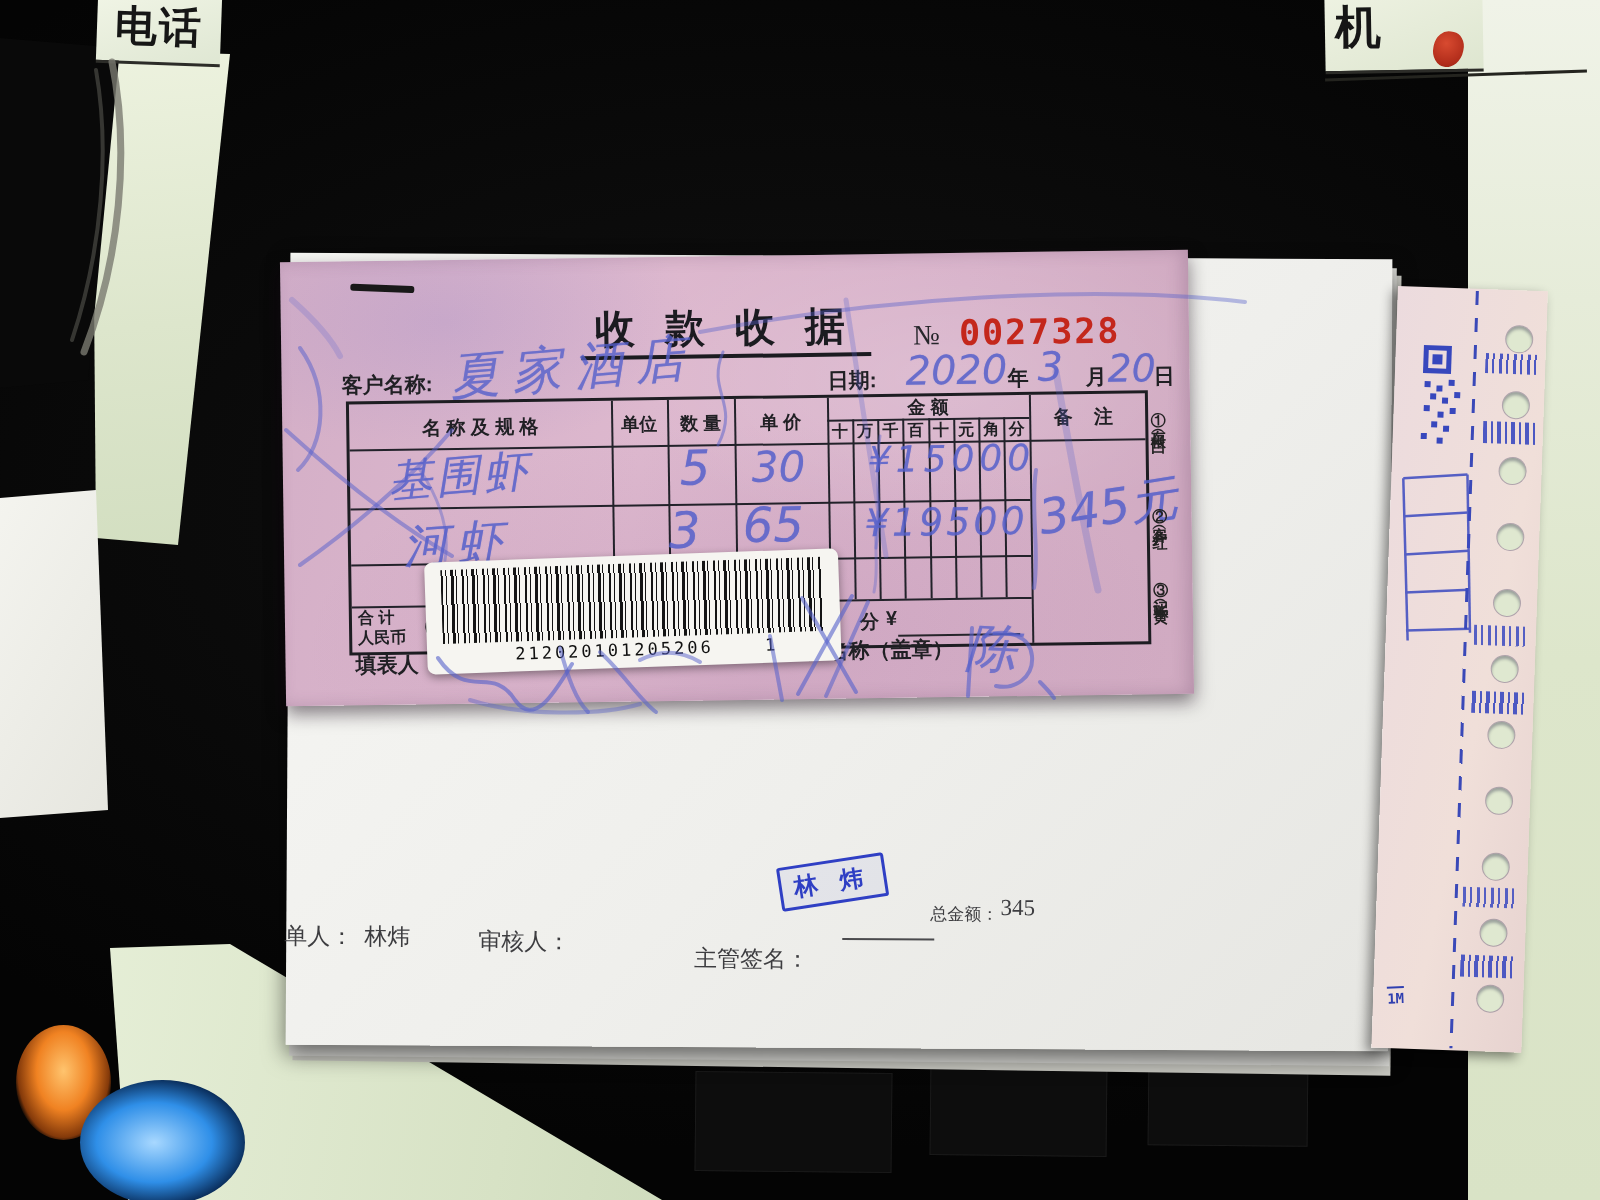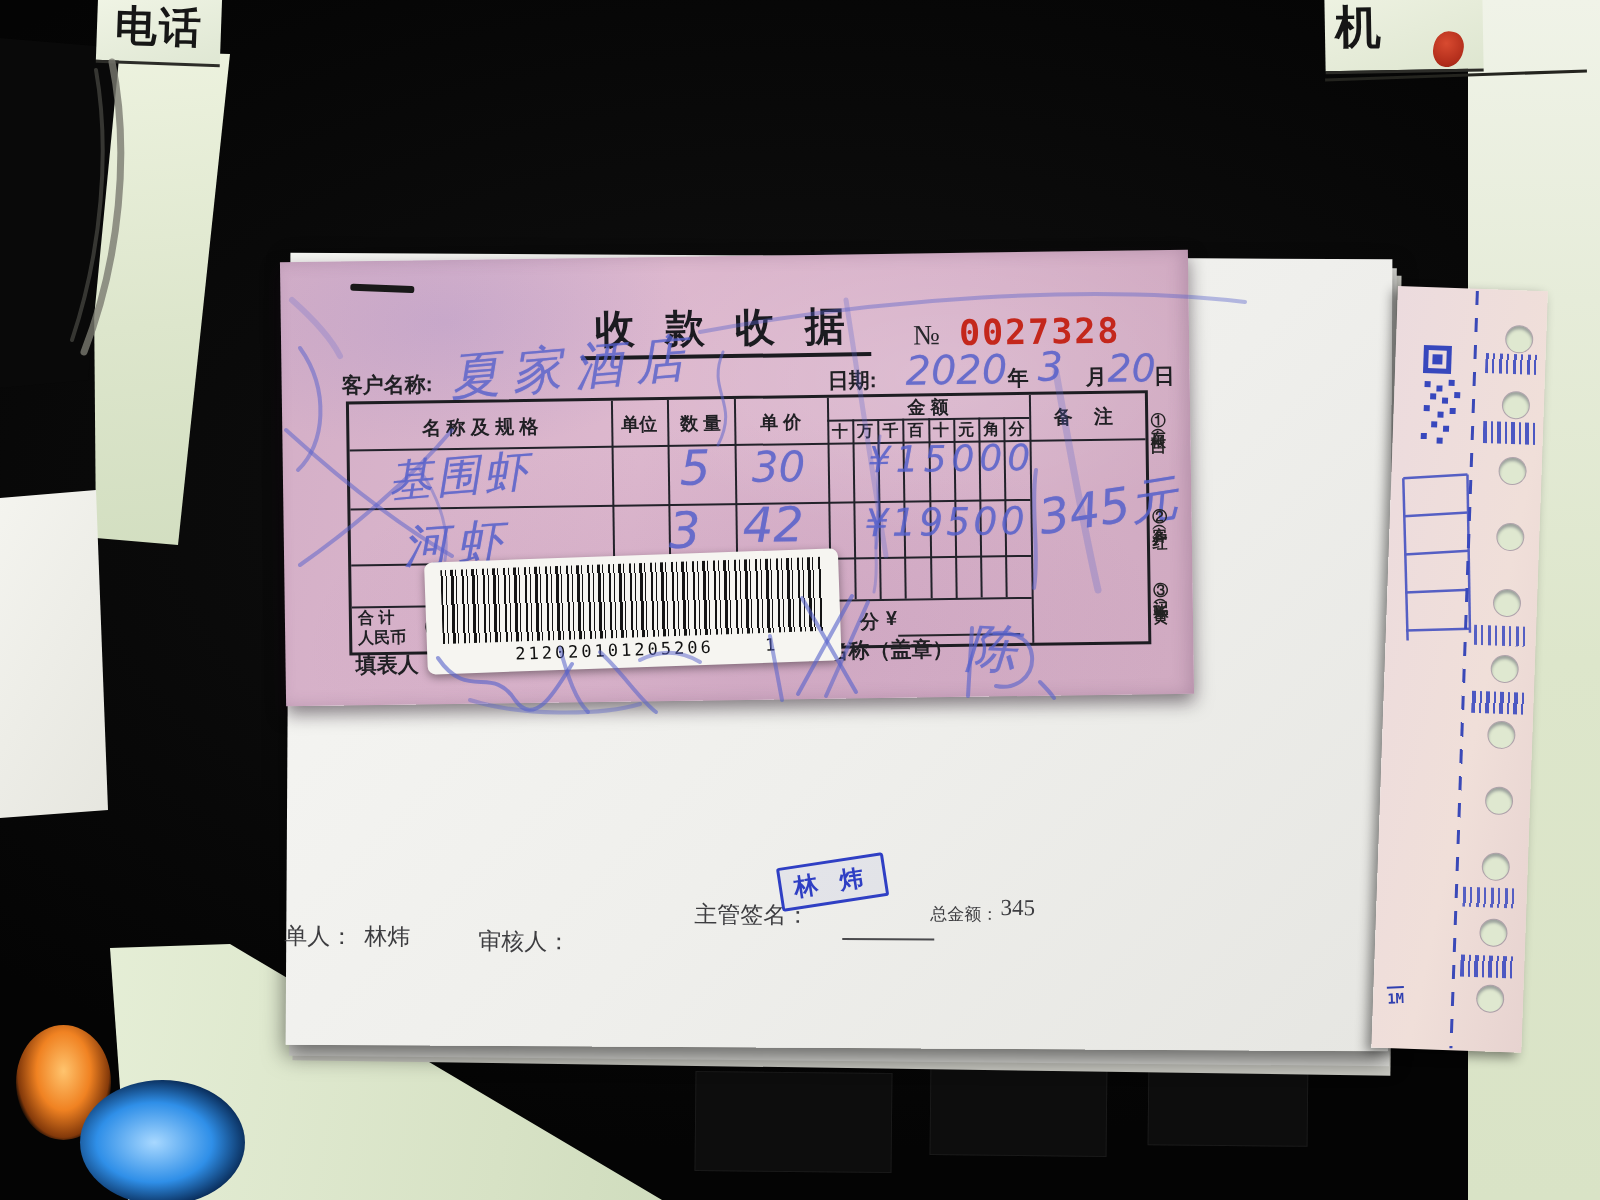--- a/index.html
+++ b/index.html
@@ -67,21 +67,21 @@
   <div class="abs" style="left:293px;top:263px;width:1100px;height:798px;background:#dededa;transform:rotate(.55deg);"></div>
 
   <div class="abs" style="left:288px;top:256px;width:1102px;height:792px;transform:rotate(.35deg);
               background:linear-gradient(135deg,#f7f7f4,#efefec 55%,#e6e6e2);
               box-shadow:0 10px 22px rgba(0,0,0,.55);">
 
     <div class="abs" style="left:492px;top:604px;padding:3px 12px;border:3px solid #2f3fc4;border-radius:3px;
                 transform:rotate(-9deg);background:rgba(47,63,196,.05);">
       <span style="font-size:24px;font-weight:bold;color:#2f3fc4;letter-spacing:8px;font-family:'Liberation Serif',serif;">林 炜</span>
     </div>
-    <span class="abs serif" style="left:408px;top:644px;font-size:23px;">主管签名：</span>
+    <span class="abs serif" style="left:408px;top:688px;font-size:23px;">主管签名：</span>
     <div class="abs" style="left:556px;top:682px;width:92px;height:2px;background:#4a4a4d;"></div>
     <span class="abs serif" style="left:616px;top:646px;font-size:17px;margin-left:28px;">总金额：</span>
     <span class="abs serif" style="left:714px;top:638px;font-size:23px;">345</span>
     <span class="abs serif" style="left:-2px;top:668px;font-size:23px;">单人：</span>
     <span class="abs serif" style="left:78px;top:668px;font-size:23px;">林炜</span>
     <span class="abs serif" style="left:192px;top:672px;font-size:23px;">审核人：</span>
   </div>
 
   <div class="abs" style="left:1398px;top:286px;width:150px;height:762px;transform:rotate(2deg);transform-origin:top left;
               background:linear-gradient(100deg,#ecdbde,#f0dfd9 60%,#e7d3d0);
@@ -209,21 +209,21 @@
       </div>
       <div class="abs pt" style="left:680px;top:10px;width:116px;text-align:center;font-size:19px;letter-spacing:8px;">备 注</div>
 
       <span class="abs hw" style="left:38px;top:44px;font-size:44px;letter-spacing:4px;transform:rotate(-4deg);">基围虾</span>
       <span class="abs hw" style="left:330px;top:40px;font-size:48px;">5</span>
       <span class="abs hw" style="left:402px;top:44px;font-size:42px;">30</span>
       <span class="abs hw" style="left:518px;top:42px;font-size:36px;letter-spacing:5px;">¥15000</span>
 
       <span class="abs hw" style="left:52px;top:110px;font-size:46px;letter-spacing:8px;transform:rotate(-3deg);">河虾</span>
       <span class="abs hw" style="left:318px;top:102px;font-size:50px;">3</span>
-      <span class="abs hw" style="left:392px;top:98px;font-size:48px;">42</span>
+      <span class="abs hw" style="left:392px;top:98px;font-size:48px;">65</span>
       <span class="abs hw" style="left:514px;top:104px;font-size:38px;letter-spacing:3px;">¥19500</span>
 
       <span class="abs hw" style="left:688px;top:82px;font-size:48px;transform:rotate(-8deg);">345元</span>
 
       <div class="abs pt" style="left:6px;top:204px;font-size:16px;line-height:20px;">
         <div>合  计</div>
         <div>人民币</div>
       </div>
       <span class="abs pt" style="left:62px;top:210px;font-size:18px;">（大</span>
       <span class="abs pt" style="left:360px;top:212px;font-size:19px;">拾</span>

